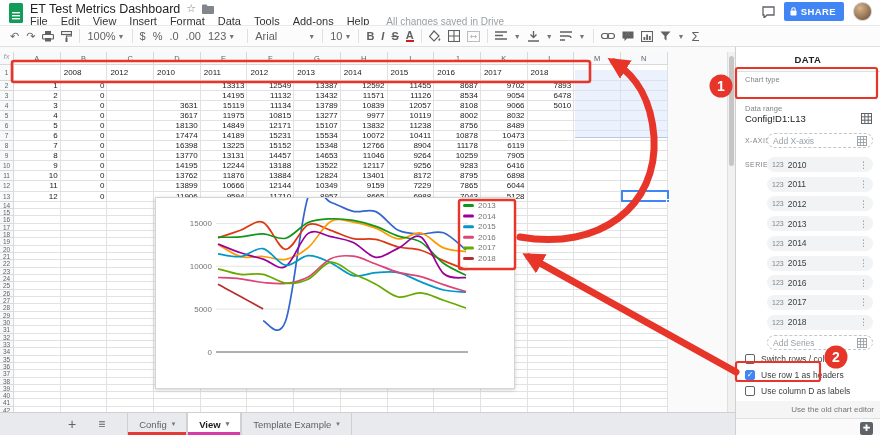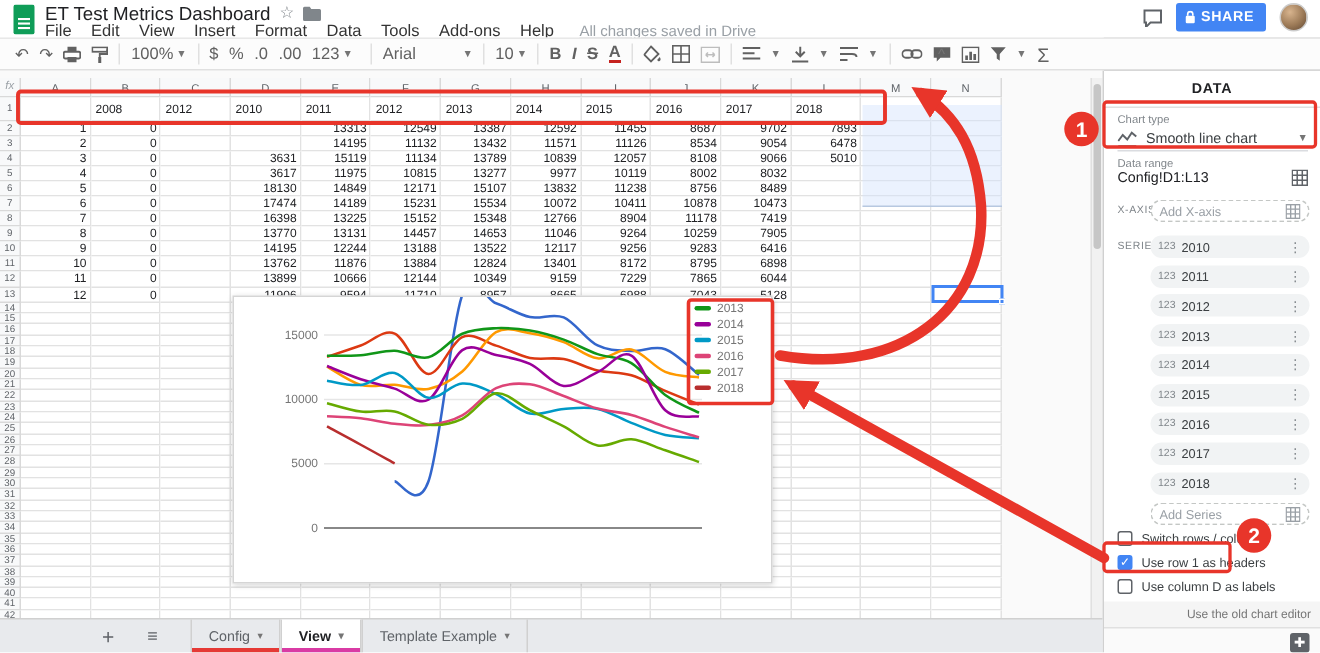--- a/index.html
+++ b/index.html
@@ -381,21 +381,21 @@
           <div class="g-cell num" style="width: 46.7px; height: 10.1px; line-height: 10.1px;">7</div>
           <div class="g-cell num" style="width: 46.7px; height: 10.1px; line-height: 10.1px;">0</div>
           <div class="g-cell" style="width: 46.7px; height: 10.1px; line-height: 10.1px;"></div>
           <div class="g-cell num" style="width: 46.7px; height: 10.1px; line-height: 10.1px;">16398</div>
           <div class="g-cell num" style="width: 46.7px; height: 10.1px; line-height: 10.1px;">13225</div>
           <div class="g-cell num" style="width: 46.7px; height: 10.1px; line-height: 10.1px;">15152</div>
           <div class="g-cell num" style="width: 46.7px; height: 10.1px; line-height: 10.1px;">15348</div>
           <div class="g-cell num" style="width: 46.7px; height: 10.1px; line-height: 10.1px;">12766</div>
           <div class="g-cell num" style="width: 46.7px; height: 10.1px; line-height: 10.1px;">8904</div>
           <div class="g-cell num" style="width: 46.7px; height: 10.1px; line-height: 10.1px;">11178</div>
-          <div class="g-cell num" style="width: 46.7px; height: 10.1px; line-height: 10.1px;">7419</div>
+          <div class="g-cell num" style="width: 46.7px; height: 10.1px; line-height: 10.1px;">6119</div>
           <div class="g-cell" style="width: 46.7px; height: 10.1px; line-height: 10.1px;"></div>
           <div class="g-cell" style="width: 46.7px; height: 10.1px; line-height: 10.1px;"></div>
           <div class="g-cell" style="width: 46.7px; height: 10.1px; line-height: 10.1px;"></div>
         </div>
         <div class="g-row">
           <div class="g-cell g-head" style="width: 14px; height: 10.1px; line-height: 10.1px; font-size: 6.5px;">9</div>
           <div class="g-cell num" style="width: 46.7px; height: 10.1px; line-height: 10.1px;">8</div>
           <div class="g-cell num" style="width: 46.7px; height: 10.1px; line-height: 10.1px;">0</div>
           <div class="g-cell" style="width: 46.7px; height: 10.1px; line-height: 10.1px;"></div>
           <div class="g-cell num" style="width: 46.7px; height: 10.1px; line-height: 10.1px;">13770</div>
@@ -1018,28 +1018,20 @@
   <div id="panel">
     <div id="panel-header">
       <span id="panel-title">Chart editor</span>
       <span id="panel-close">×</span>
     </div>
     <div id="panel-tabs">
         <div class="panel-tab active">DATA</div>
       </div>
 
     <span class="p-label" style="top:50px">Chart type</span>
-    <div id="chart-type-ctl">
-      <svg width="13" height="11" viewBox="0 0 13 11">
-        <path d="M0.5,7 L3.5,3 L6.5,6 L9.5,1.5 L12.5,4" fill="none" stroke="#5f6368" stroke-width="1.3"></path>
-        <path d="M0.5,10.5 h12" stroke="#5f6368" stroke-width="1.3"></path>
-      </svg>
-      <span>Smooth line chart</span>
-      <span class="caret">▼</span>
-    </div>
 
     <span class="p-label" style="top:79px">Data range</span>
     <div id="data-range-val">
       <span>Config!D1:L13</span>
       <svg class="grid-ic" width="11" height="11" viewBox="0 0 11 11">
         <rect x="0.5" y="0.5" width="10" height="10" fill="none" stroke="#5f6368" stroke-width="1"></rect>
         <path d="M0.5,3.8 h10 M0.5,7.2 h10 M3.8,0.5 v10 M7.2,0.5 v10" stroke="#5f6368" stroke-width="1"></path>
       </svg>
     </div>
 

